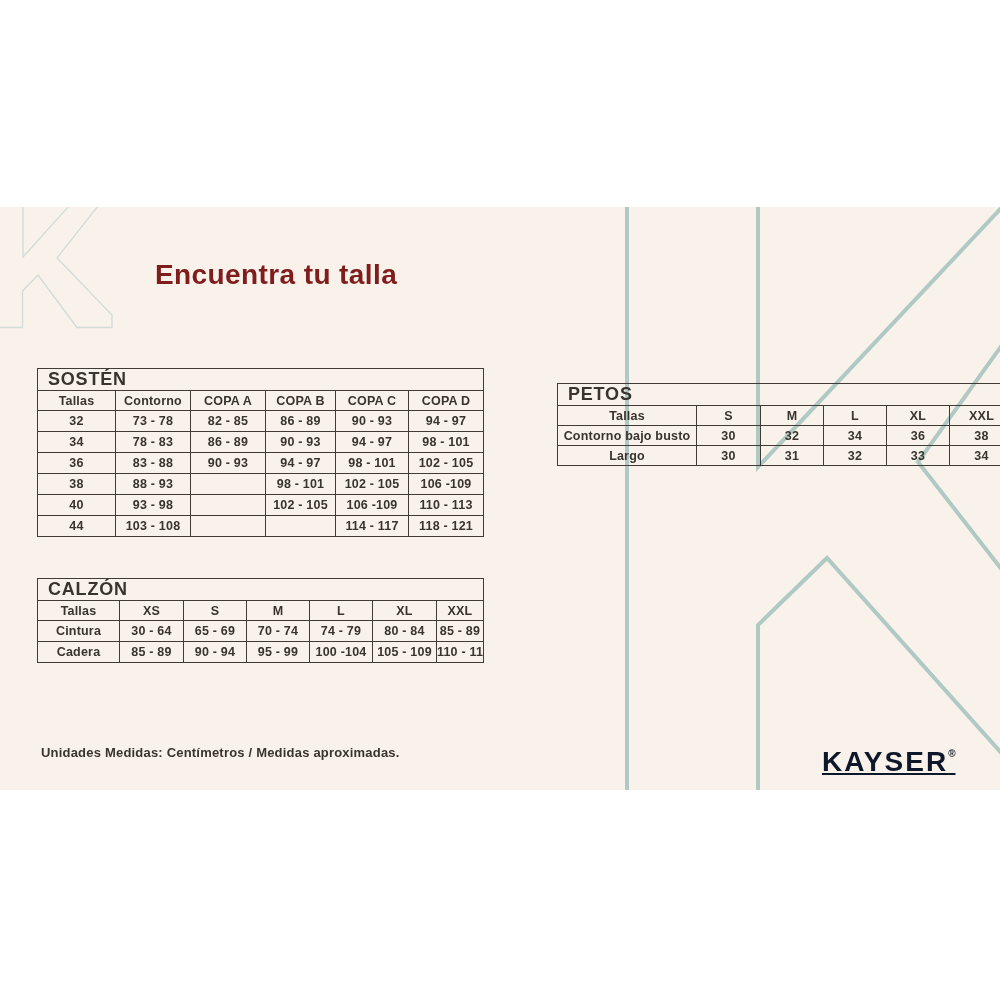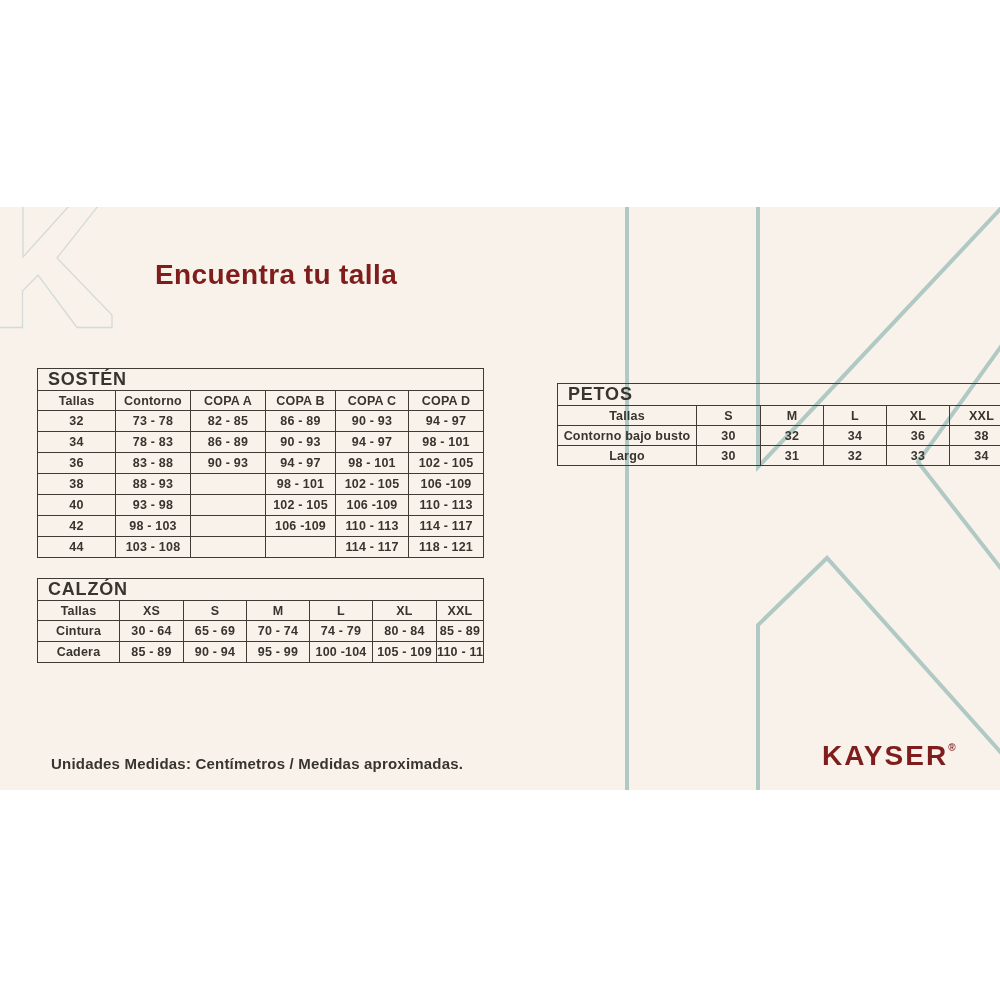--- a/index.html
+++ b/index.html
@@ -30,26 +30,26 @@
   }
   .t tr.title{height:19px;}
   .t tr.head{height:20px;}
   .sosten{left:37px;top:161px;width:446px;}
   .sosten tbody tr{height:21px;}
   .petos{left:510px;top:176px;width:456px;margin-left:47px;}
   .petos tbody tr{height:20px;}
   .calzon{left:37px;top:371px;width:446px;padding-left:34px;}
   .calzon tbody tr{height:21px;}
   .units{
-    position:absolute;left:37px;top:534px;margin:14px;
-    font-size:15px;font-weight:bold;letter-spacing:.2px;color:#38342e;
+    position:absolute;left:37px;top:534px;margin:4px;
+    font-size:13px;font-weight:bold;letter-spacing:.2px;color:#38342e;
   }
   .brand{
     position:absolute;left:822px;top:526px;
-    font-size:28px;font-weight:bold;letter-spacing:2px;color:#7f1d1d;line-height:30px;
+    font-size:28px;font-weight:bold;letter-spacing:2px;color:#0f172a;line-height:42px;text-decoration:underline;
   }
   .brand sup{font-size:10px;letter-spacing:0;vertical-align:14px;}
 </style>
 </head>
 <body>
 
 <div class="canvas">
 
   <div class="band">
 
@@ -127,28 +127,20 @@
             </tr>
             <tr>
               <td>40</td>
               <td>93 - 98</td>
               <td></td>
               <td>102 - 105</td>
               <td>106 -109</td>
               <td>110 - 113</td>
             </tr>
             <tr>
-              <td>42</td>
-              <td>98 - 103</td>
-              <td></td>
-              <td>106 -109</td>
-              <td>110 - 113</td>
-              <td>114 - 117</td>
-            </tr>
-            <tr>
               <td>44</td>
               <td>103 - 108</td>
               <td></td>
               <td></td>
               <td>114 - 117</td>
               <td>118 - 121</td>
             </tr>
           </tbody>
         </table>
 

